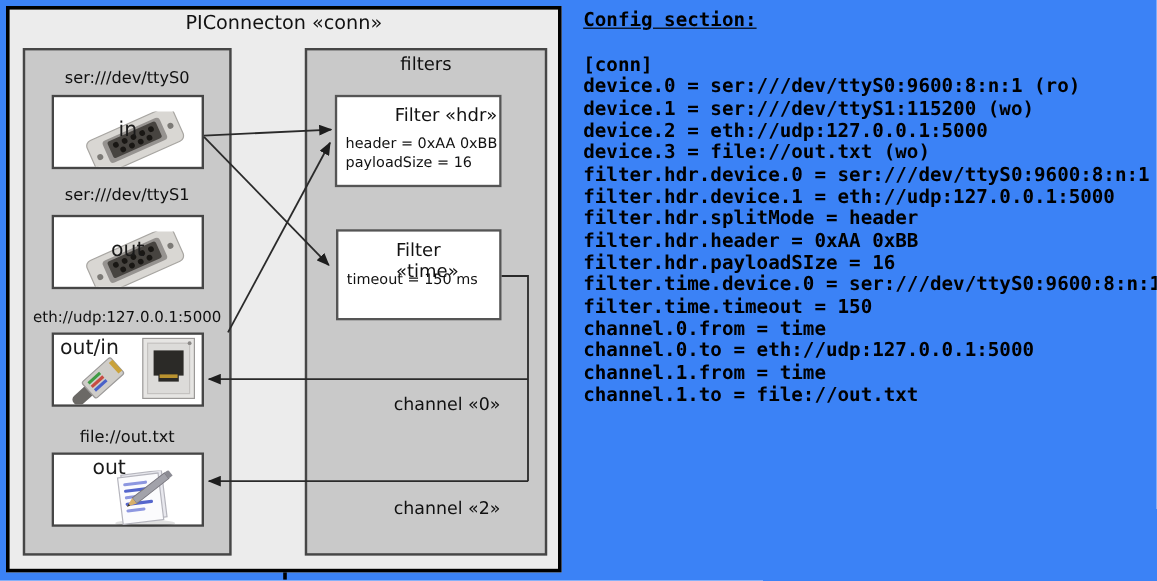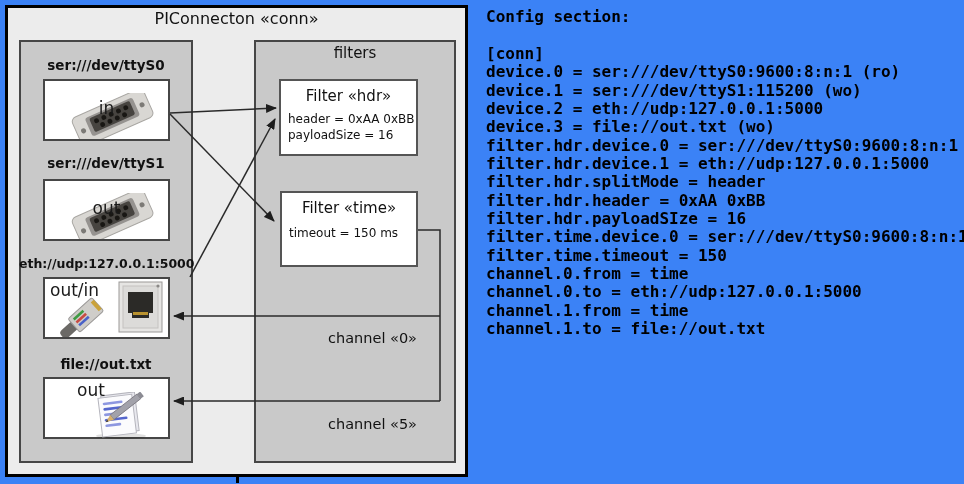--- a/index.html
+++ b/index.html
@@ -17,44 +17,44 @@
   .diagram-title { left:5px; top:9px; width:463px; text-align:center;
     font-size:16px; }
 
   .panel { background:#c9c9c9; border:2px solid #464646; }
   .devices-panel { left:19px; top:40px; width:174px; height:423px; }
   .filters-panel { left:254px; top:40px; width:202px; height:423px; }
   .filters-title { left:254px; top:44px; width:202px; text-align:center;
     font-size:15px; }
 
   .dev-label { left:19px; top:0; width:174px; text-align:center;
-    font-size:13.5px; white-space:nowrap;font-weight:bold; }
+    font-size:13.5px; white-space:nowrap; }
   .dev-label.small { font-size:12.5px; }
   .dev-box { left:43px; width:127px; height:62px; background:#fff;
     border:2px solid #464646; }
   .dir-label { position:absolute; font-size:17px; color:#1a1a1a; z-index:3;
     white-space:nowrap; }
   .dir-center { left:0; right:0; top:1px; text-align:center;margin-top:16px; }
 
   .filter-box { background:#fff; border:2px solid #555; }
   .filter-title { position:absolute; left:0; right:0; top:6px;
-    text-align:center; font-size:15px; }
+    font-size:15px;padding-left:48px; }
   .filter-prop { position:absolute; left:7px; font-size:12px;
     white-space:nowrap; }
 
   .channel-label { width:137px; left:280px; text-align:right;
     font-size:14.5px; white-space:nowrap;margin-top:38px; }
 
   .wires { left:0; top:0; width:964px; height:484px; pointer-events:none; z-index:4; }
   .bottom-tick { left:236px; top:477px; width:3px; height:6px; background:#000; }
 
   
   .config-heading { left:486px; top:7px;
     font-family:"DejaVu Sans Mono","Liberation Mono",monospace;
-    font-size:16px; font-weight:bold; color:#000; }
+    font-size:16px; font-weight:bold; color:#000;text-decoration:underline; }
   .config-lines { left:486px; top:45px; width:478px; }
   .config-line { font-family:"DejaVu Sans Mono","Liberation Mono",monospace;
     font-size:16px; font-weight:bold; line-height:18.35px; color:#000;
     white-space:pre; }
 
   .icon-svg { position:absolute; z-index:2; }
 </style>
 </head>
 <body>
 
@@ -166,21 +166,21 @@
     <div class="filter-prop" style="top:31px">header = 0xAA 0xBB</div>
     <div class="filter-prop" style="top:47px">payloadSize = 16</div>
   </div>
 
   <div class="abs filter-box" style="left:280px;top:191px;width:138px;height:76px">
     <div class="filter-title">Filter «time»</div>
     <div class="filter-prop" style="top:33px">timeout = 150 ms</div>
   </div>
 
   <div class="abs channel-label" style="top:292px">channel «0»</div>
-  <div class="abs channel-label" style="top:378px">channel «5»</div>
+  <div class="abs channel-label" style="top:378px">channel «2»</div>
 
   <svg class="abs wires" viewBox="0 0 964 484">
     <defs>
       <marker id="arw" markerWidth="11" markerHeight="9" refX="10" refY="4.5" orient="auto" markerUnits="userSpaceOnUse">
         <path d="M0,0 L11,4.5 L0,9 Z" fill="#1e1e1e"></path>
       </marker>
     </defs>
     <g stroke="#2a2a2a" stroke-width="1.5" fill="none">
       <path d="M170,113 L276,108" marker-end="url(#arw)"></path>
       <path d="M170,114 L274,221" marker-end="url(#arw)"></path>

